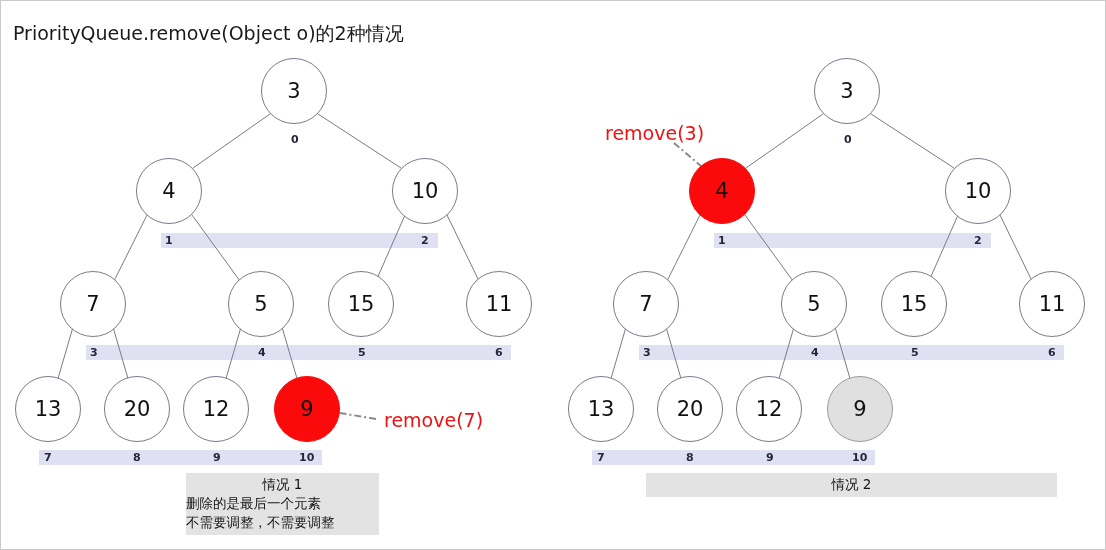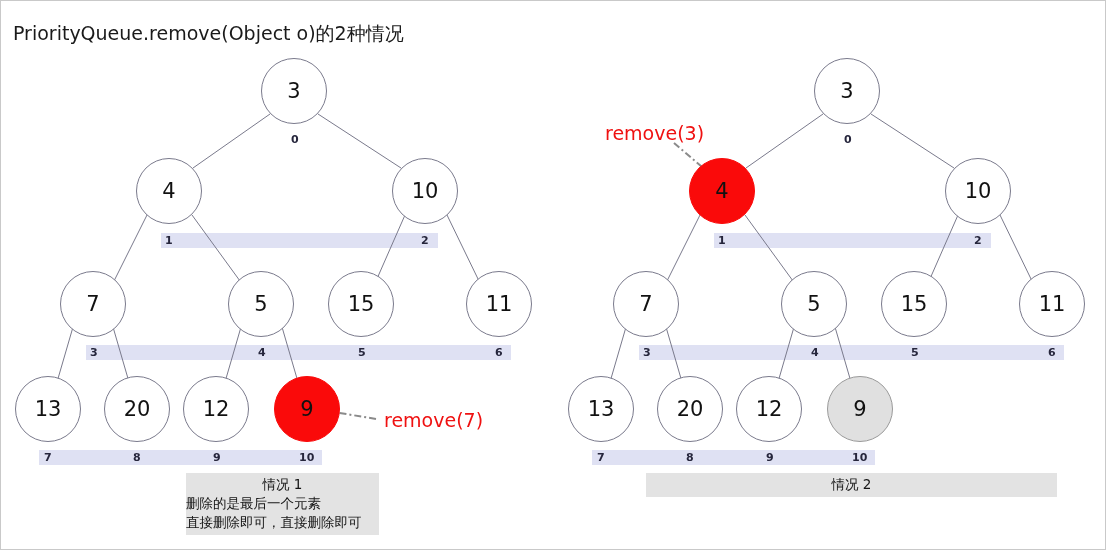--- a/index.html
+++ b/index.html
@@ -196,21 +196,21 @@
   <div class="idx" style="left:43px;  top:450px;">7</div>
   <div class="idx" style="left:132px; top:450px;">8</div>
   <div class="idx" style="left:212px; top:450px;">9</div>
   <div class="idx" style="left:298px; top:450px;">10</div>
 
   <div class="callout" style="left:383px; top:408px;">remove(7)</div>
 
   <div class="caption" style="left:185px; top:472px; width:193px;">
     <span class="cap-head">情况 1</span>
     <span class="cap-line">删除的是最后一个元素</span>
-    <span class="cap-line">直接删除即可，直接删除即可</span>
+    <span class="cap-line">不需要调整，不需要调整</span>
   </div>
 
   <div class="node" style="left:813px; top:57px;">
     <span>3</span>
     </div>
   <div class="node red" style="left:688px; top:157px;">
     <span>4</span>
     </div>
   <div class="node" style="left:944px; top:157px;">
     <span>10</span>

